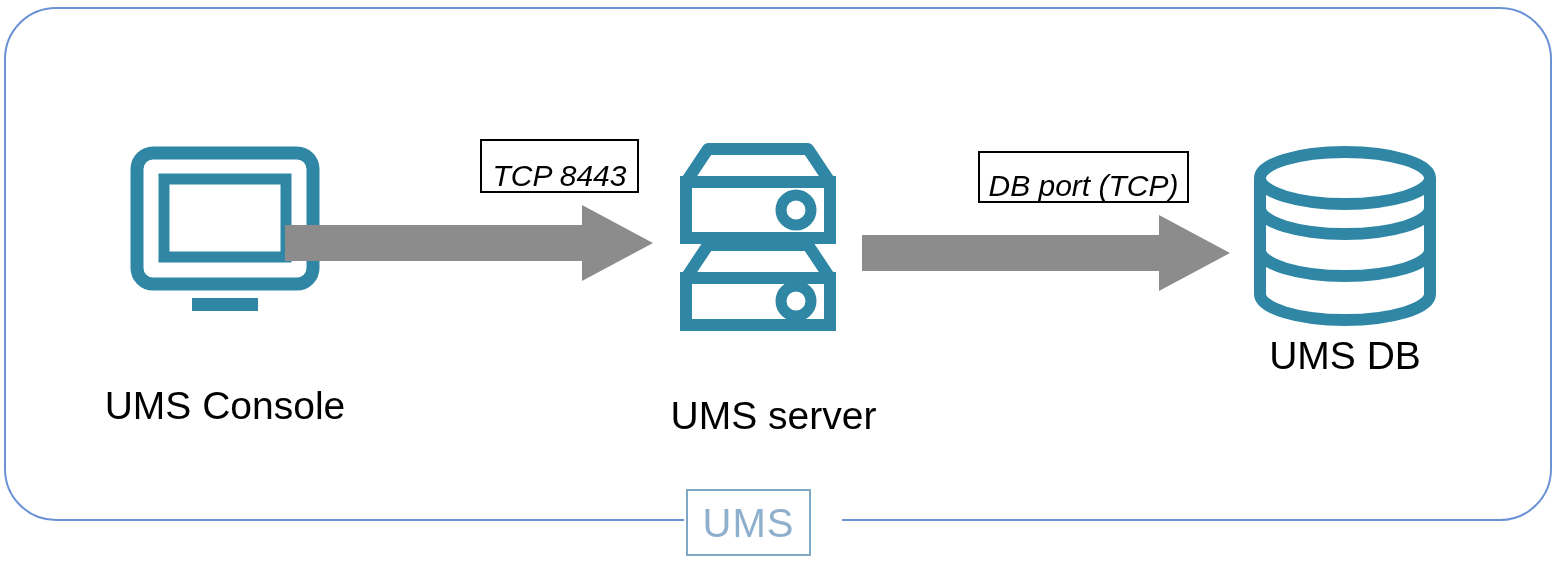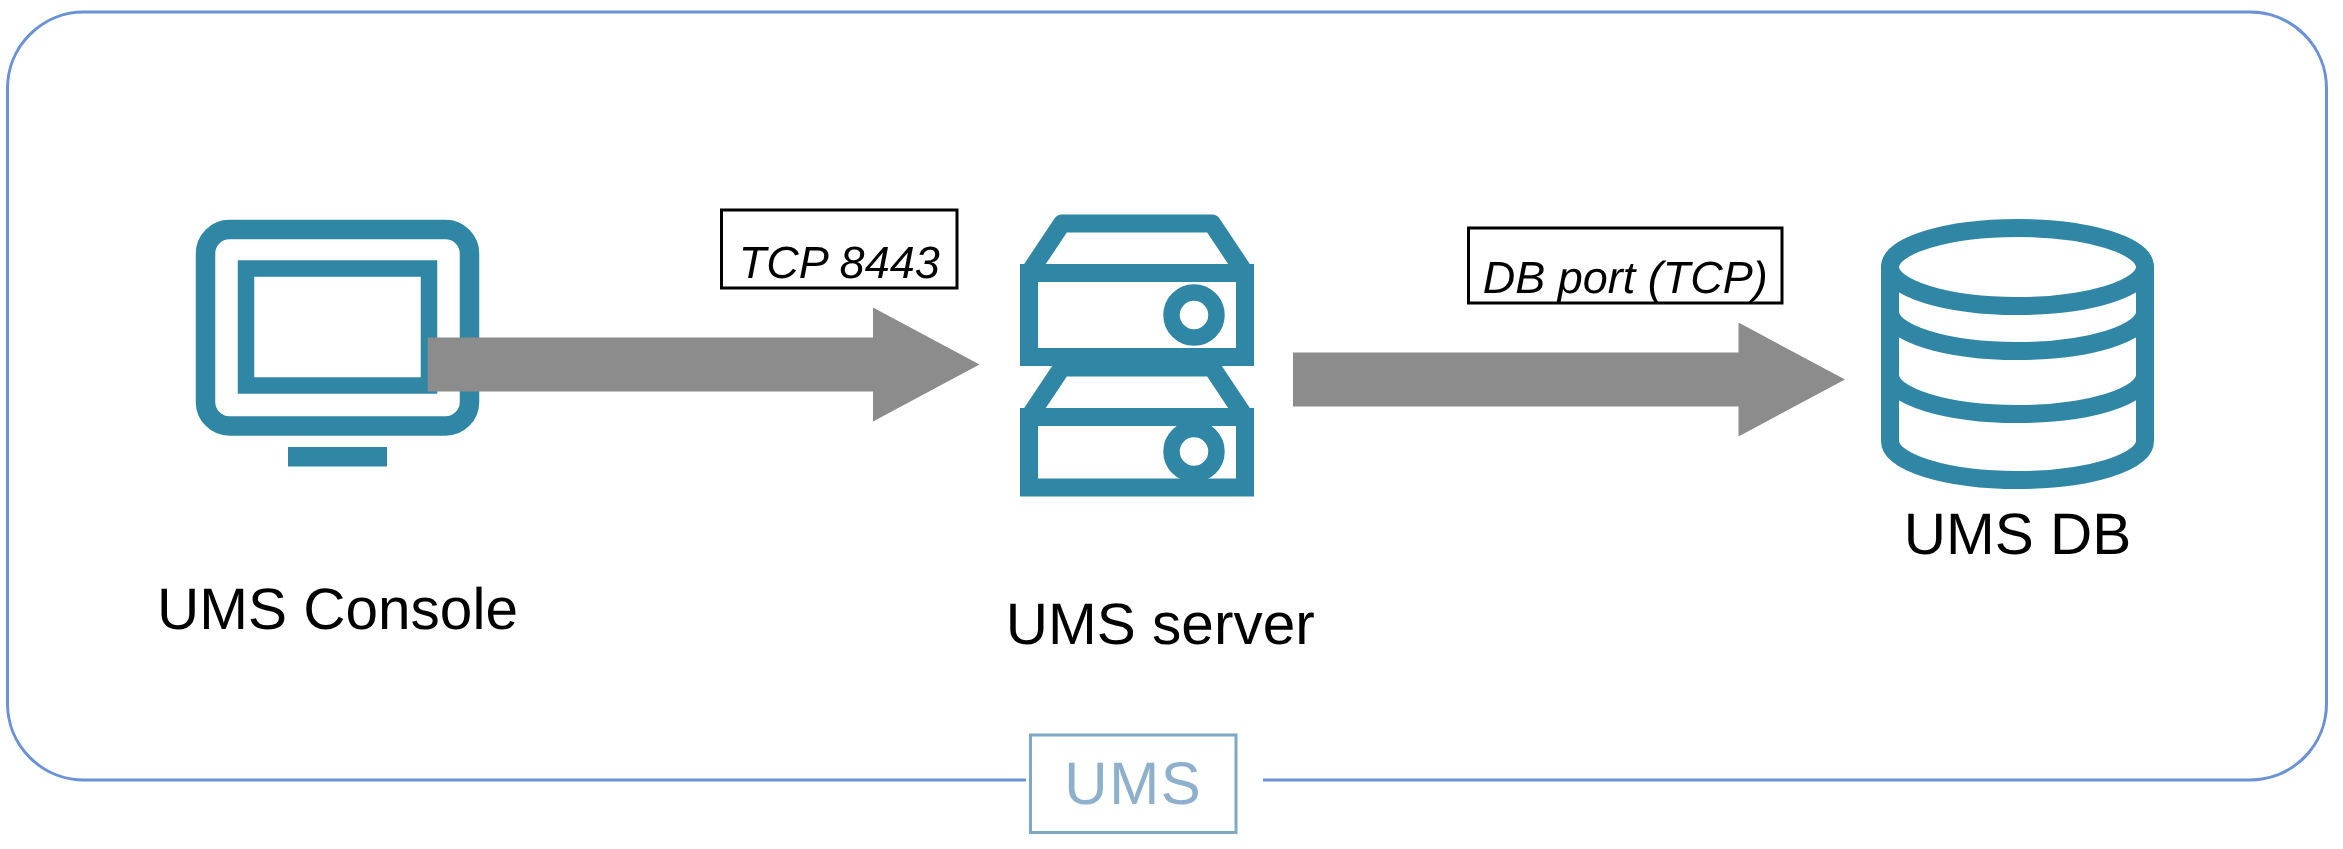--- a/index.html
+++ b/index.html
@@ -106,21 +106,21 @@
     top: 151px;
     width: 211px;
     height: 52px;
   }
 
   
   .ums-badge {
     position: absolute;
     left: 686px;
     top: 489px;
-    width: 139px;
+    width: 125px;
     height: 67px;
     border: 2px solid #7fa8c4;
     background: #ffffff;
     box-sizing: border-box;
     display: flex;
     align-items: center;
     justify-content: center;
   }
 
   .ums-badge-text {

